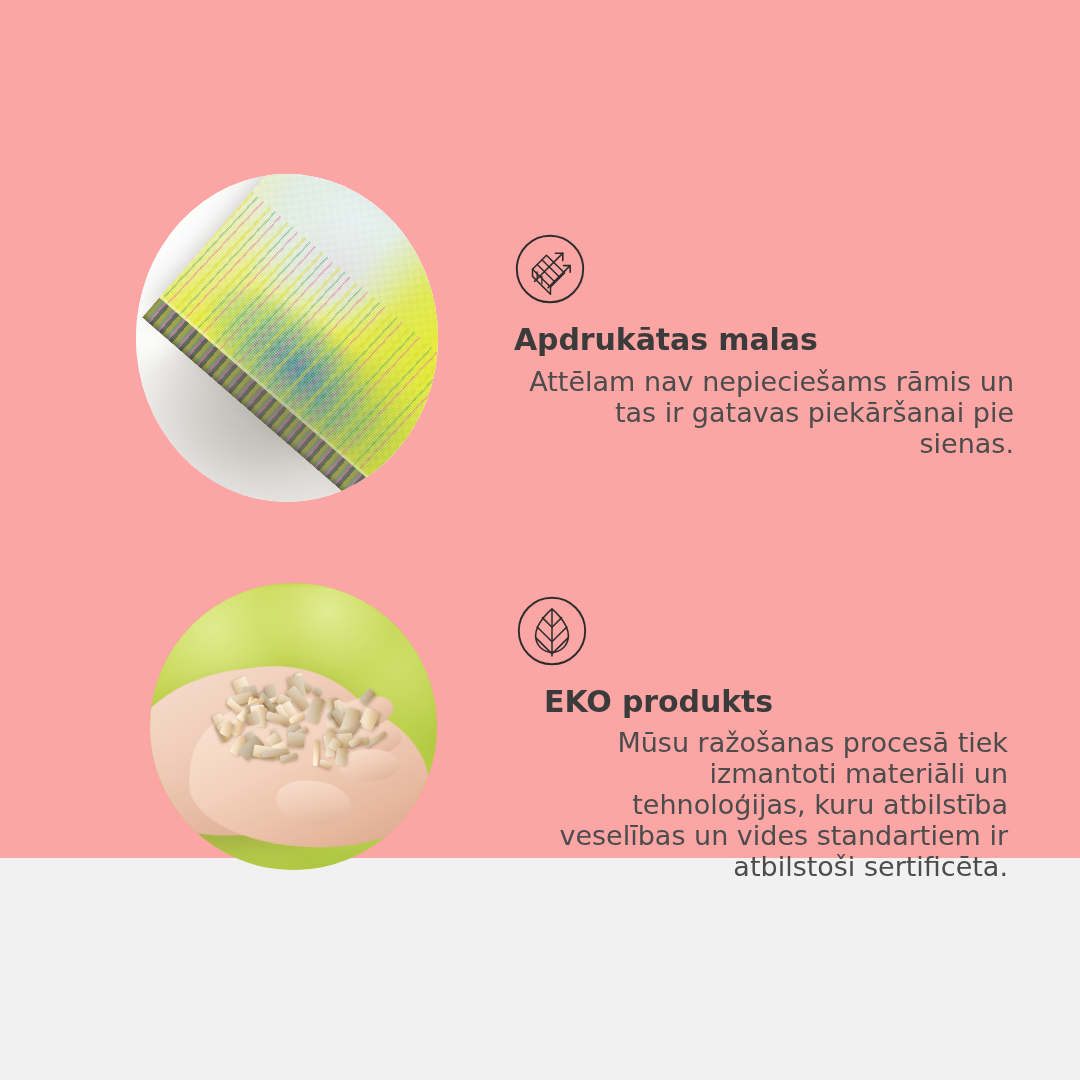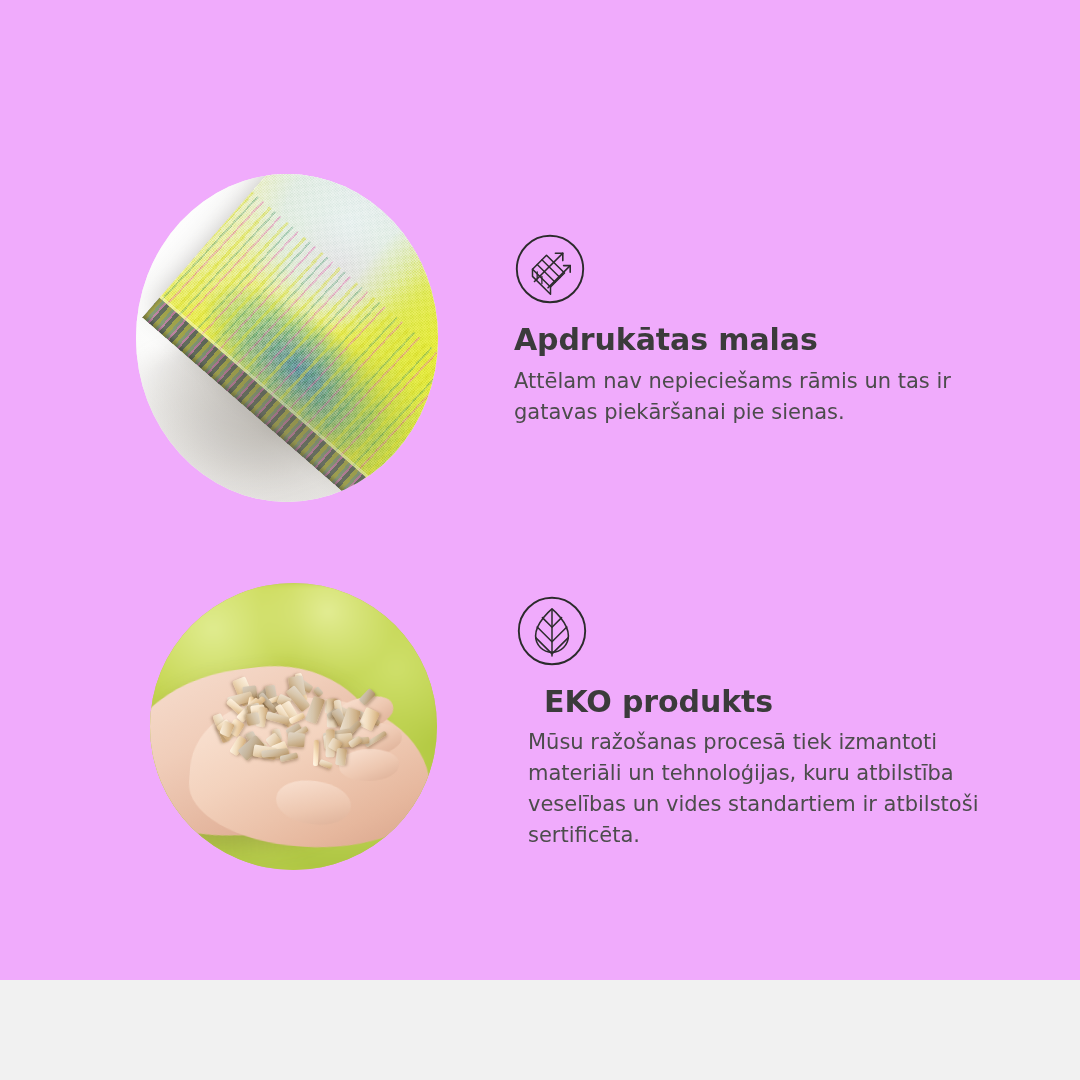--- a/index.html
+++ b/index.html
@@ -13,22 +13,23 @@
     background: #f1f1f1;
     font-family: "DejaVu Sans", "Liberation Sans", sans-serif;
     overflow: hidden;
     position: relative;
   }
 
   .page {
     position: absolute;
     inset: 0;
     width: 1080px;
-    height: 980px;
-    background: #f0abfc;
+    height: 858px;
+    background: #fca5a5;
+    text-align: right;
   }
 
   
   .feature {
     position: absolute;
   }
 
   
   .photo-circle {
     position: absolute;
@@ -243,21 +244,21 @@
   .feature-title {
     position: absolute;
     font-size: 30px;
     font-weight: 700;
     color: #3b3b3b;
     letter-spacing: -0.1px;
     white-space: nowrap;
   }
   .feature-desc {
     position: absolute;
-    font-size: 21px;
+    font-size: 27px;
     font-weight: 400;
     line-height: 31px;
     color: #4c4c4c;
   }
 
   #title-edges { left: 514px; top: 322px; }
   #desc-edges  { left: 514px; top: 366px; width: 500px; }
 
   #title-eko   { left: 544px; top: 684px; }
   #desc-eko    { left: 528px; top: 727px; width: 480px; }

